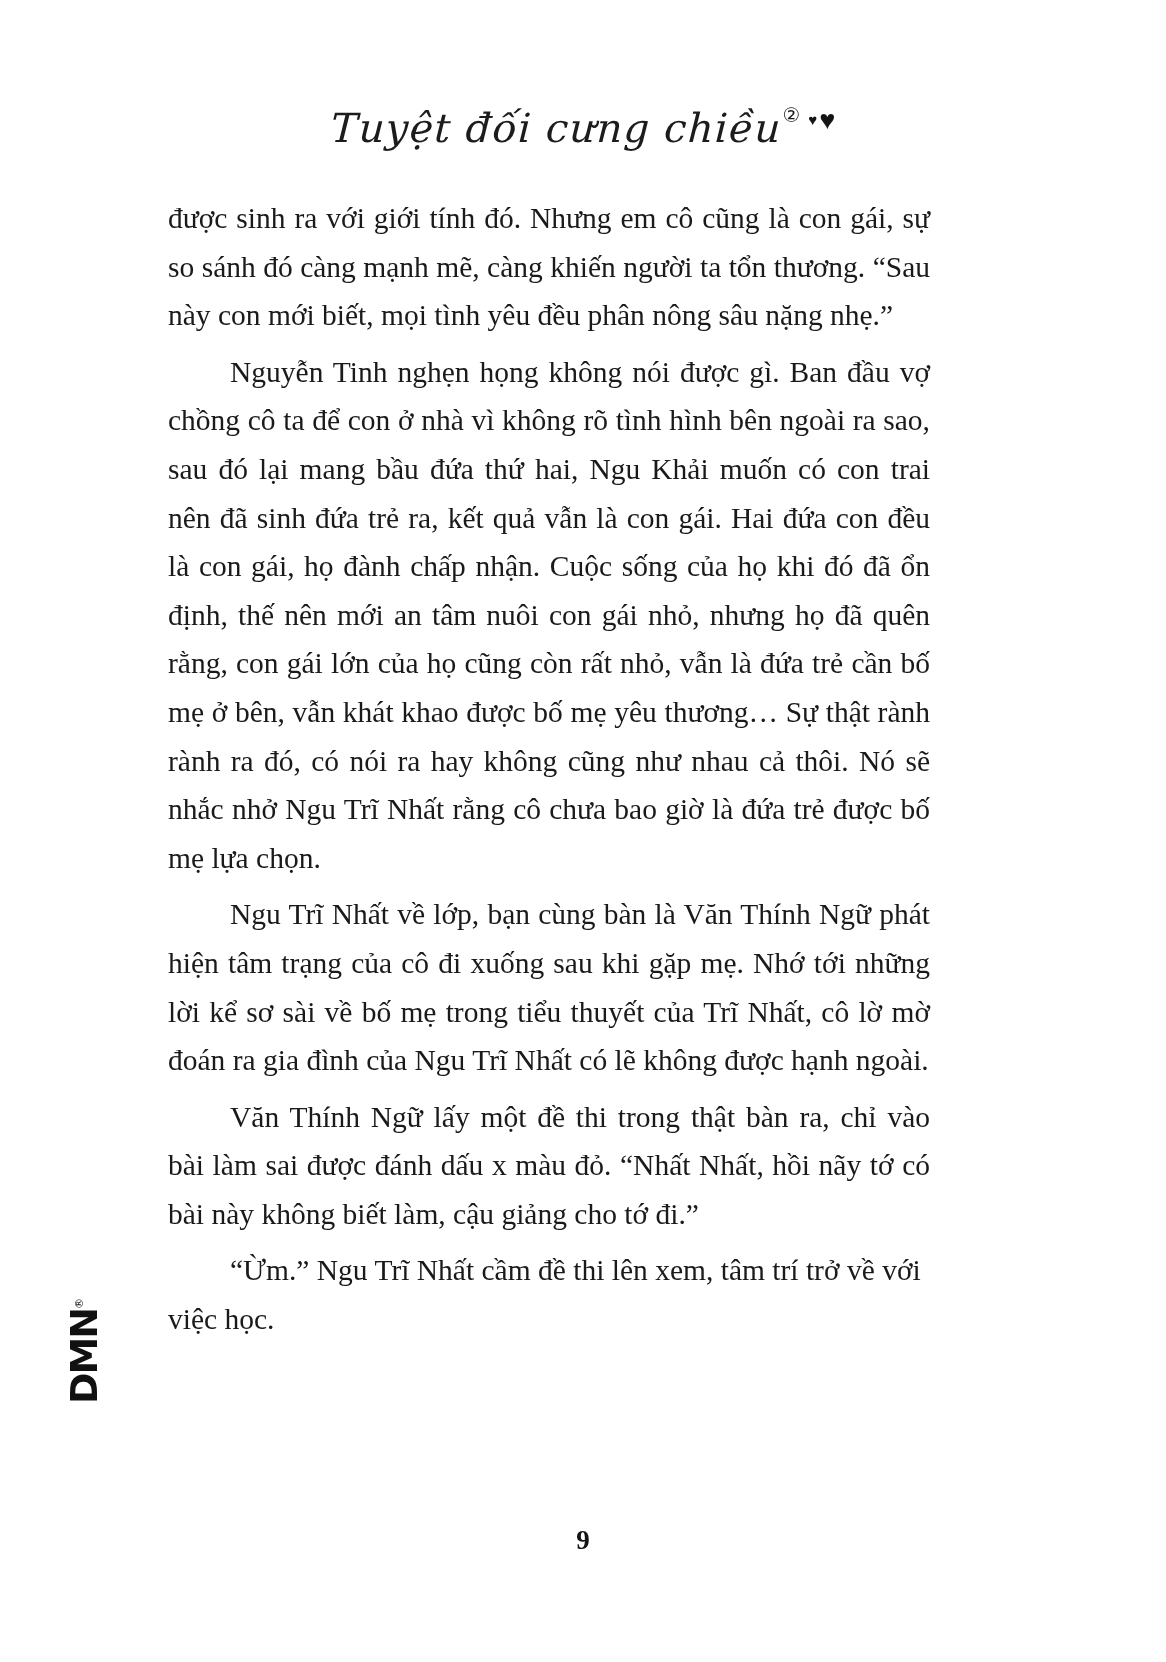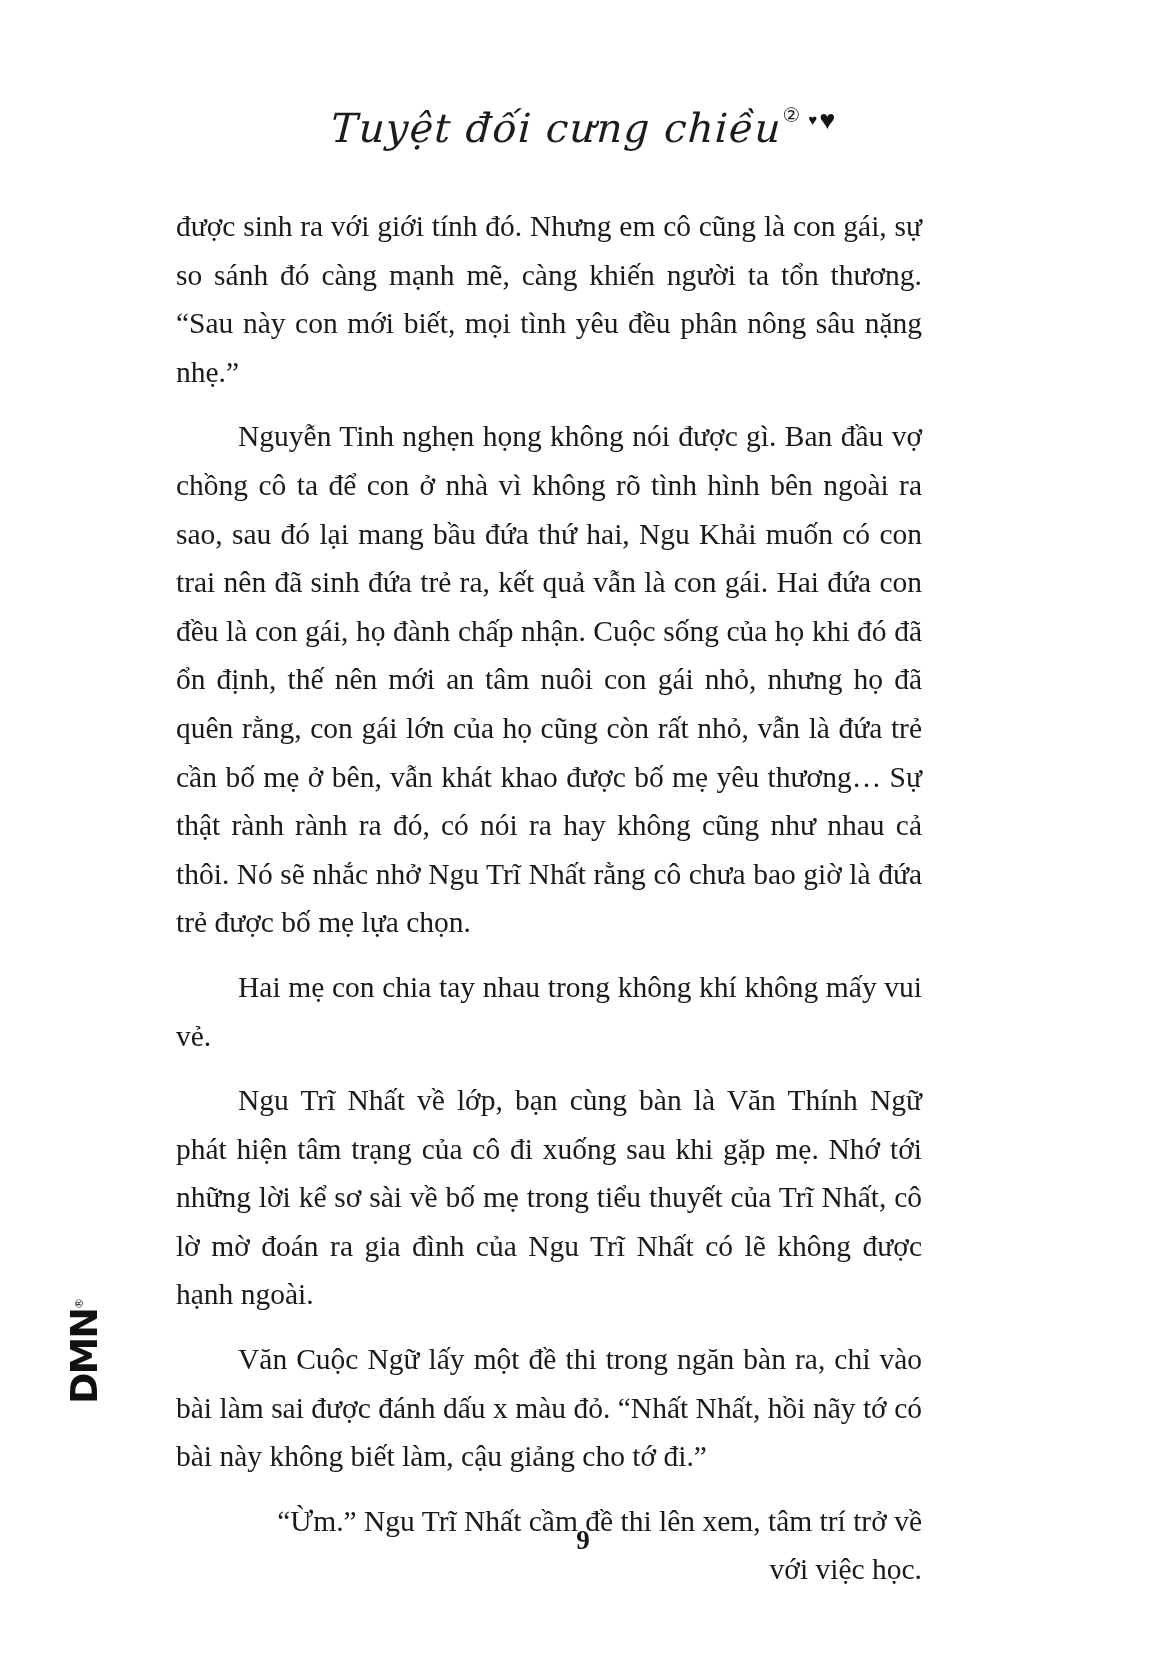--- a/index.html
+++ b/index.html
@@ -68,35 +68,35 @@
   }
 
   
   .text-block {
     position: absolute;
     left: 160px;
     top: 186px;
     width: 778px;
   }
   .para {
-    margin: 16px;
+    margin: 8px;
     text-align: justify;
     text-justify: inter-word;
     font-size: 29.5px;
     line-height: 48.6px;
     text-indent: 62px;
     color: #1a1a1a;
     hyphens: none;
     -webkit-hyphens: none;
   }
   .para.no-indent {
     text-indent: 0;
   }
   .para:last-child {
-    text-align: right;
+    text-align: left;
     font-family: Liberation Serif, serif;
   }
 
   
   .logo {
     position: absolute;
     left: 58px;
     top: 1288px;
     width: 52px;
     height: 128px;
@@ -146,23 +146,22 @@
 
   <div class="running-head">
     <span class="head-title">Tuyệt đối cưng chiều</span>
       <span class="head-sup">②</span>
       <span class="head-orn"><span class="h-small">♥</span><span class="h-big">♥</span></span>
   </div>
 
   <div class="text-block">
     <p class="para no-indent">được sinh ra với giới tính đó. Nhưng em cô cũng là con gái, sự so sánh đó càng mạnh mẽ, càng khiến người ta tổn thương. “Sau này con mới biết, mọi tình yêu đều phân nông sâu nặng nhẹ.”</p>
     <p class="para">Nguyễn Tinh nghẹn họng không nói được gì. Ban đầu vợ chồng cô ta để con ở nhà vì không rõ tình hình bên ngoài ra sao, sau đó lại mang bầu đứa thứ hai, Ngu Khải muốn có con trai nên đã sinh đứa trẻ ra, kết quả vẫn là con gái. Hai đứa con đều là con gái, họ đành chấp nhận. Cuộc sống của họ khi đó đã ổn định, thế nên mới an tâm nuôi con gái nhỏ, nhưng họ đã quên rằng, con gái lớn của họ cũng còn rất nhỏ, vẫn là đứa trẻ cần bố mẹ ở bên, vẫn khát khao được bố mẹ yêu thương… Sự thật rành rành ra đó, có nói ra hay không cũng như nhau cả thôi. Nó sẽ nhắc nhở Ngu Trĩ Nhất rằng cô chưa bao giờ là đứa trẻ được bố mẹ lựa chọn.</p>
-    <p class="para">Hai mẹ con chia tay nhau trong không khí không mấy vui vẻ.</p>
     <p class="para">Ngu Trĩ Nhất về lớp, bạn cùng bàn là Văn Thính Ngữ phát hiện tâm trạng của cô đi xuống sau khi gặp mẹ. Nhớ tới những lời kể sơ sài về bố mẹ trong tiểu thuyết của Trĩ Nhất, cô lờ mờ đoán ra gia đình của Ngu Trĩ Nhất có lẽ không được hạnh ngoài.</p>
-    <p class="para">Văn Cuộc Ngữ lấy một đề thi trong ngăn bàn ra, chỉ vào bài làm sai được đánh dấu x màu đỏ. “Nhất Nhất, hồi nãy tớ có bài này không biết làm, cậu giảng cho tớ đi.”</p>
+    <p class="para">Văn Thính Ngữ lấy một đề thi trong thật bàn ra, chỉ vào bài làm sai được đánh dấu x màu đỏ. “Nhất Nhất, hồi nãy tớ có bài này không biết làm, cậu giảng cho tớ đi.”</p>
     <p class="para">“Ừm.” Ngu Trĩ Nhất cầm đề thi lên xem, tâm trí trở về với việc học.</p>
   </div>
 
   <div class="logo">
     <div class="logo-inner">
       <span class="logo-mark"><span class="lg-main">DMN</span></span><span class="logo-reg">®</span>
     </div>
   </div>
 
   <div class="folio">9</div>

